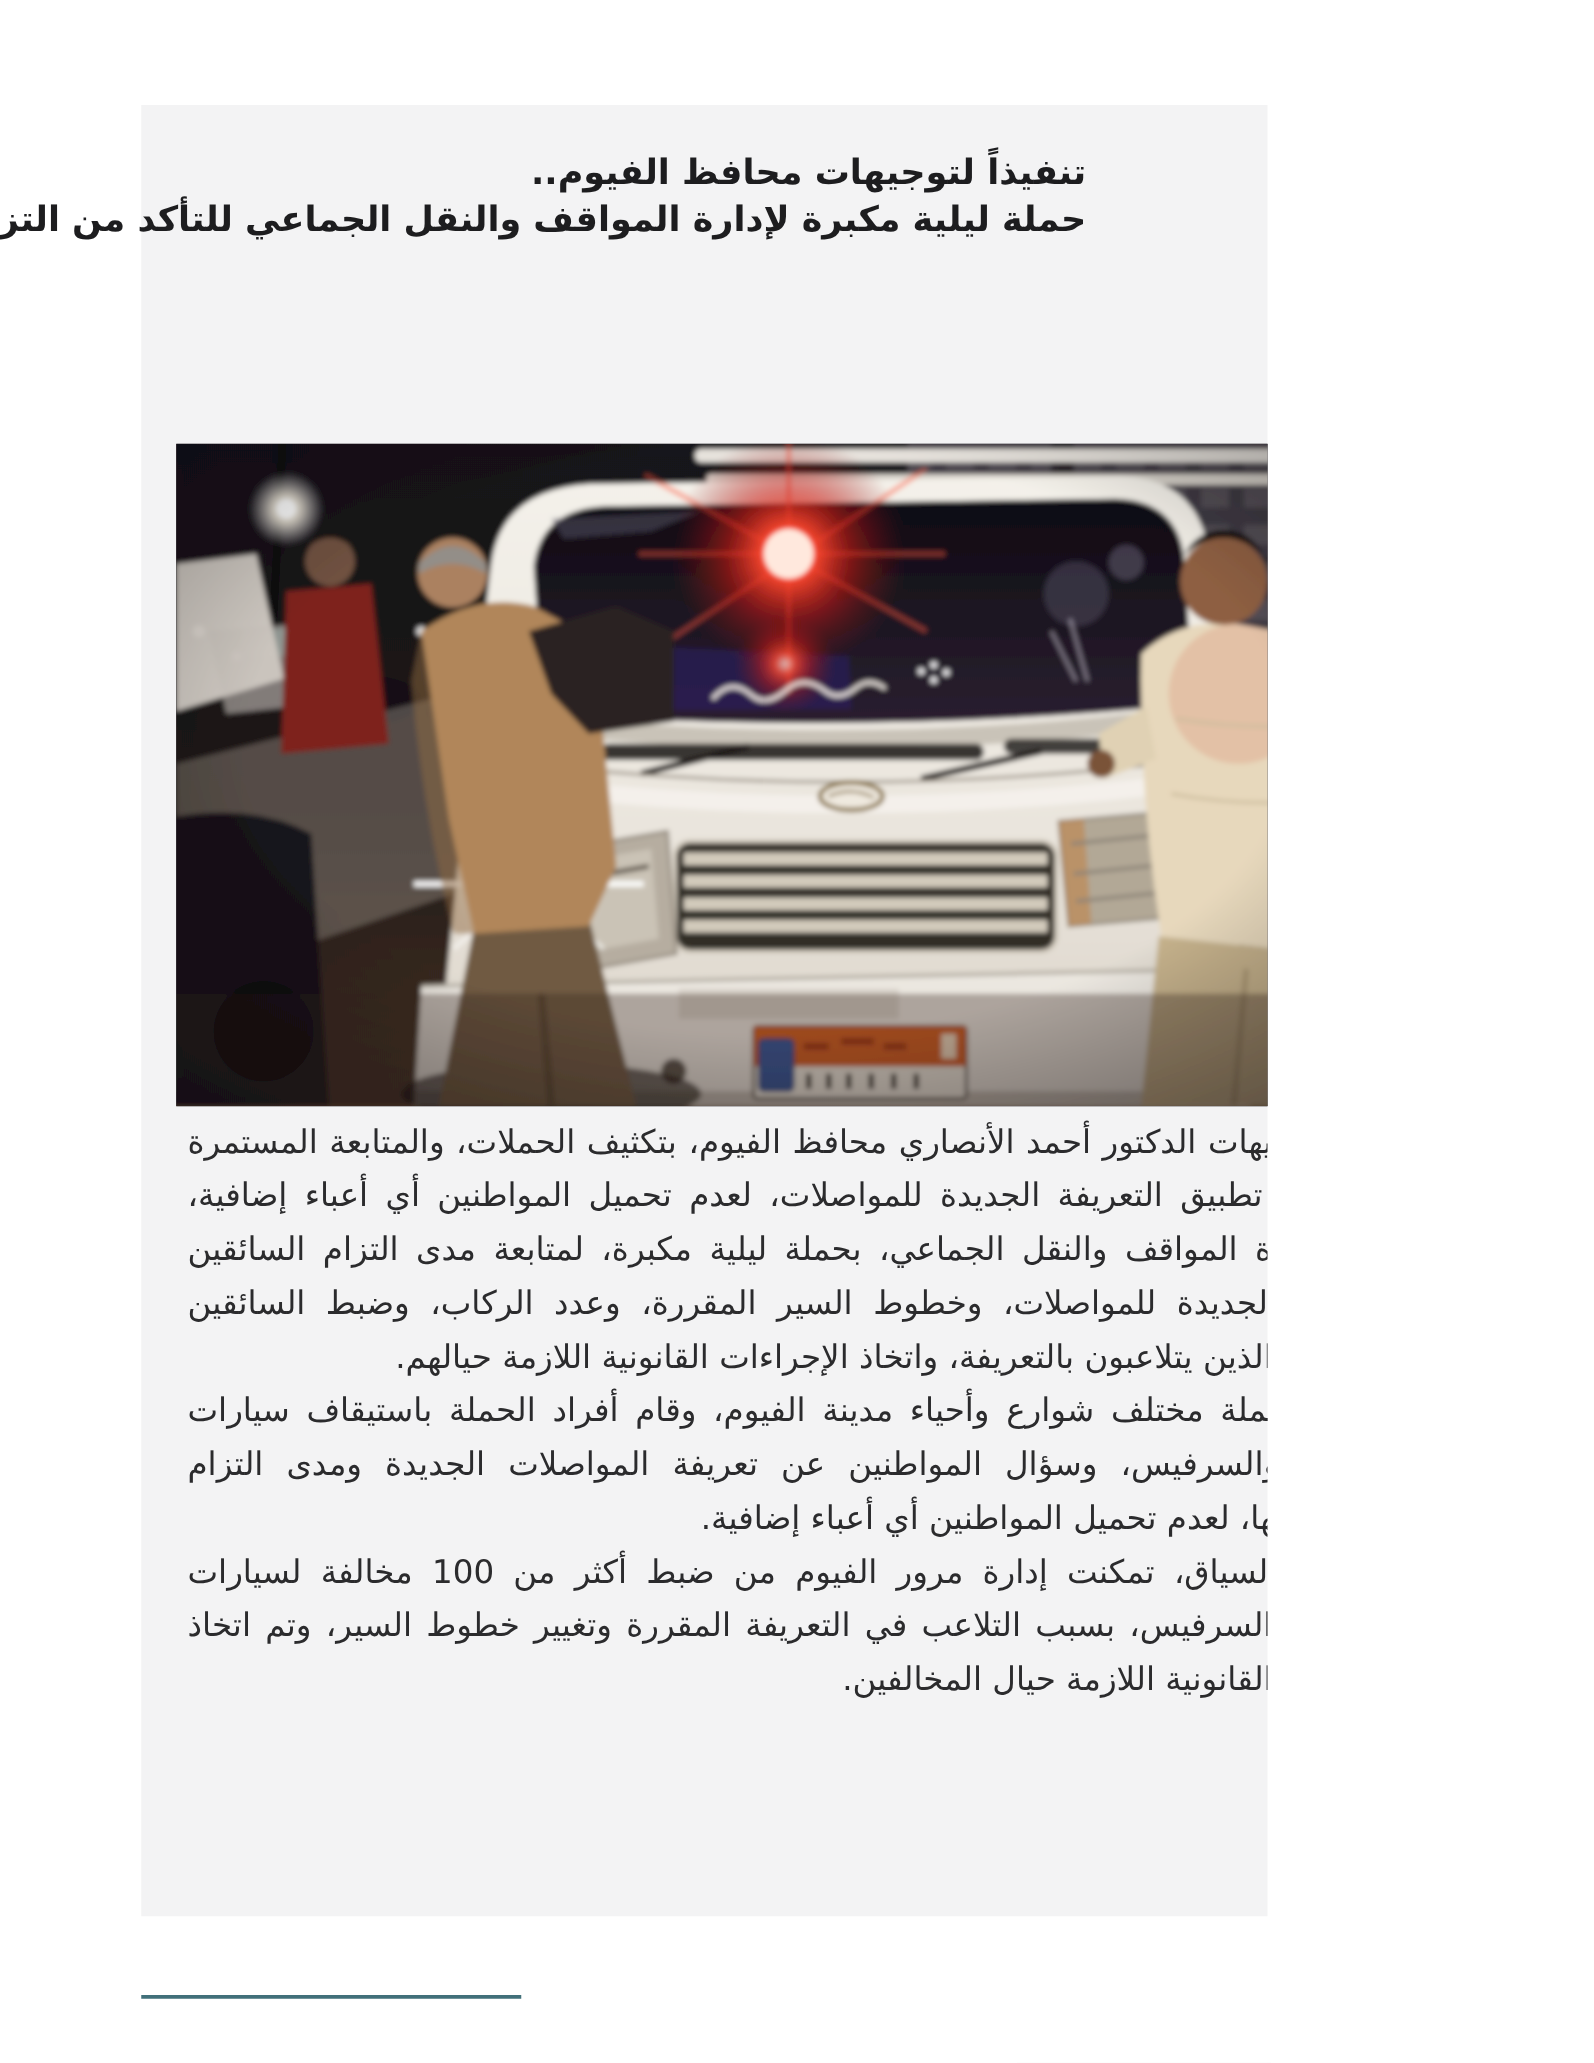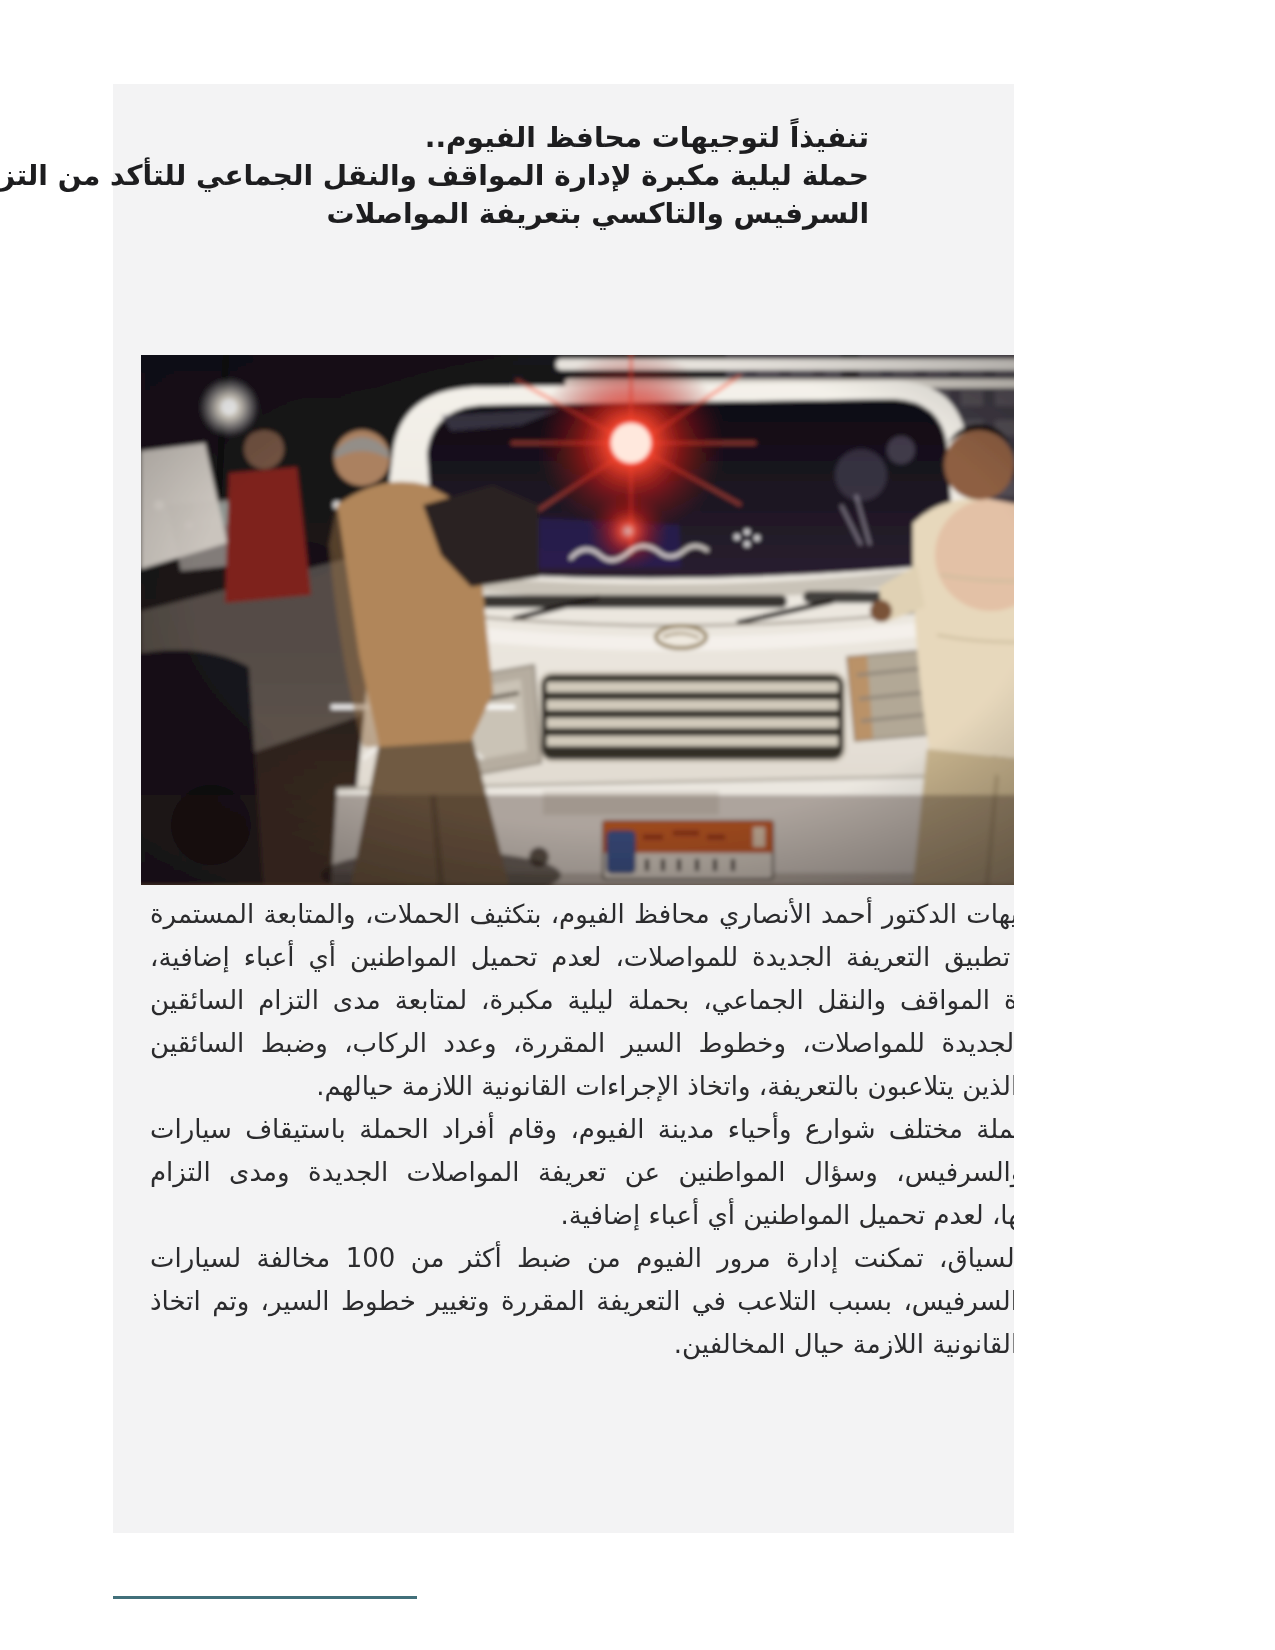--- a/index.html
+++ b/index.html
@@ -39,21 +39,20 @@
 </style>
 </head>
 <body>
 
 <div class="page">
   <div class="content-bg"></div>
 
   <header class="headline">
     <div class="headline-line">تنفيذاً لتوجيهات محافظ الفيوم..</div>
     <div class="headline-line">حملة ليلية مكبرة لإدارة المواقف والنقل الجماعي للتأكد من التزام</div>
-    <div class="headline-line">السرفيس والتاكسي بتعريفة المواصلات</div>
   </header>
 
   <figure class="photo-frame">
     <svg viewBox="0 0 946 530" preserveAspectRatio="none">
       <defs>
         <linearGradient id="bgG" x1="0" y1="0" x2="0" y2="1">
           <stop offset="0" stop-color="#15121a"></stop>
           <stop offset="0.55" stop-color="#1d1616"></stop>
           <stop offset="1" stop-color="#4a3628"></stop>
         </linearGradient>

